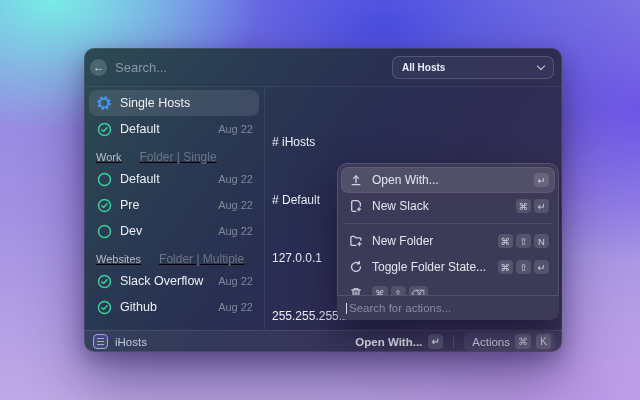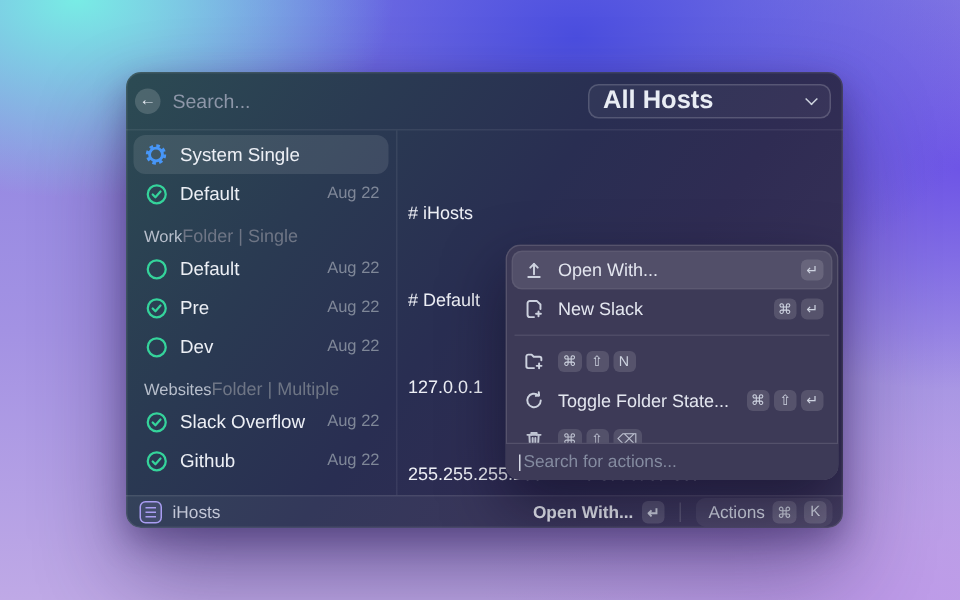--- a/index.html
+++ b/index.html
@@ -18,34 +18,34 @@
   
   .header{height:39px;display:flex;align-items:center;padding:0 8px 0 6px;
     border-bottom:1px solid rgba(255,255,255,0.07);box-sizing:border-box;}
   .back-btn{width:17px;height:17px;border-radius:50%;background:rgba(255,255,255,0.16);
     display:flex;align-items:center;justify-content:center;margin-right:8px;flex:none;cursor:default;}
   .back-glyph{font-size:11px;color:#e3e8f0;line-height:1;}
   .search-ph{flex:1;font-size:13px;color:#8d96a8;}
   .filter{width:162px;height:23px;box-sizing:border-box;border:1px solid rgba(255,255,255,0.17);
     background:rgba(255,255,255,0.04);border-radius:7px;display:flex;align-items:center;
     justify-content:space-between;padding:0 9px;flex:none;}
-  .filter-val{font-size:17px;font-weight:bold;color:#e9edf4;}
+  .filter-val{font-size:10px;font-weight:bold;color:#e9edf4;}
   .chev{width:5px;height:5px;border-right:1.4px solid #cfd5e0;border-bottom:1.4px solid #cfd5e0;
     transform:rotate(45deg);margin-top:-3px;}
   
   .body{position:relative;display:flex;height:243px;}
   .sidebar{width:181px;box-sizing:border-box;border-right:1px solid rgba(255,255,255,0.07);
     padding-top:3px;flex:none;}
   .srow{height:26px;margin:0 5px;padding:0 6px 0 7px;border-radius:8px;
     display:flex;align-items:center;gap:8px;}
   .srow.selected{background:rgba(255,255,255,0.10);}
   .icn{width:16px;display:flex;justify-content:center;flex:none;}
   .slabel{flex:1;font-size:12.5px;color:#eceff5;white-space:nowrap;}
   .sdate{font-size:11px;color:#7f8798;}
-  .ssection{margin:8px 12px 2px;height:14px;display:flex;align-items:baseline;gap:0;}
+  .ssection{margin:8px 12px 2px;height:14px;display:flex;align-items:baseline;gap:18px;text-decoration:underline;}
   .sec-title{font-size:11px;color:#b8bfcc;}
   .sec-meta{font-size:12px;color:#6e7585;}
   
   .content{flex:1;padding:7px 0 0 7px;font-size:12px;line-height:19.4px;color:#edeff5;
     white-space:pre;overflow:hidden;}
   
   .menu{position:absolute;left:253px;top:76px;width:222px;height:157px;border-radius:10px;
     background:#3d3a57;box-shadow:inset 0 0 0 1px rgba(255,255,255,0.13),0 18px 40px rgba(8,5,30,0.5);
     overflow:hidden;z-index:5;}
   .menu-list{padding:4px;}
@@ -98,21 +98,21 @@
     <div class="body">
 
       <div class="sidebar">
         <div class="srow selected">
           <span class="icn">
             <svg width="16" height="16" viewBox="0 0 16 16">
               <circle cx="8" cy="8" r="5.6" fill="none" stroke="#4796f7" stroke-width="2.4" stroke-dasharray="2.3 2.1"></circle>
               <circle cx="8" cy="8" r="4.3" fill="none" stroke="#4796f7" stroke-width="1.9"></circle>
             </svg>
           </span>
-          <span class="slabel">System Single</span>
+          <span class="slabel">Single Hosts</span>
         </div>
 
         <div class="srow">
           <span class="icn">
             <svg width="15" height="15" viewBox="0 0 15 15">
                 <circle cx="7.5" cy="7.5" r="6" fill="none" stroke="#35d39b" stroke-width="1.5"></circle>
                 <path d="M4.8 7.7l1.8 1.8 3.4-3.8" fill="none" stroke="#35d39b" stroke-width="1.5" stroke-linecap="round" stroke-linejoin="round"></path>
               </svg>
           </span>
           <span class="slabel">Default</span>
@@ -229,20 +229,21 @@
 
           <div class="mdivider"></div>
 
           <div class="mrow">
             <span class="micn">
               <svg width="14" height="14" viewBox="0 0 14 14" fill="none" stroke="#cdd2df" stroke-width="1.3" stroke-linecap="round" stroke-linejoin="round">
                   <path d="M1.9 3.6c0-.7.6-1.2 1.2-1.2h2.3l1.4 1.4h3.9c.7 0 1.2.6 1.2 1.2v1.2M1.9 3.6v6.6c0 .7.6 1.2 1.2 1.2H7"></path>
                   <path d="M10.4 8.3v3.2M8.8 9.9H12"></path>
                 </svg>
             </span>
+            <span class="mlabel">New Folder</span>
             <span class="mkeys">
                 <kbd>⌘</kbd>
                 <kbd>⇧</kbd>
                 <kbd>N</kbd>
               </span>
           </div>
 
           <div class="mrow">
             <span class="micn">
               <svg width="14" height="14" viewBox="0 0 14 14" fill="none" stroke="#cdd2df" stroke-width="1.3" stroke-linecap="round" stroke-linejoin="round">

